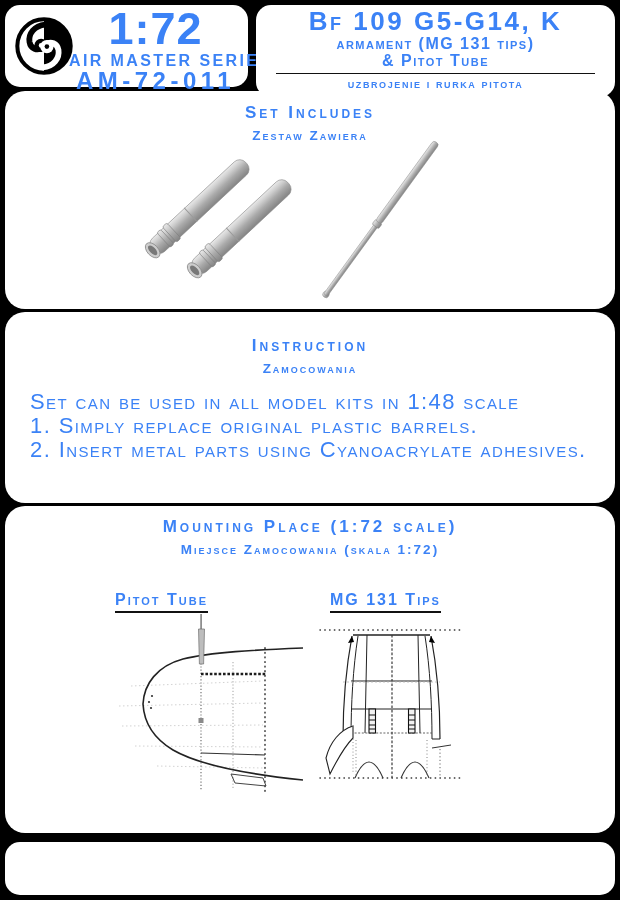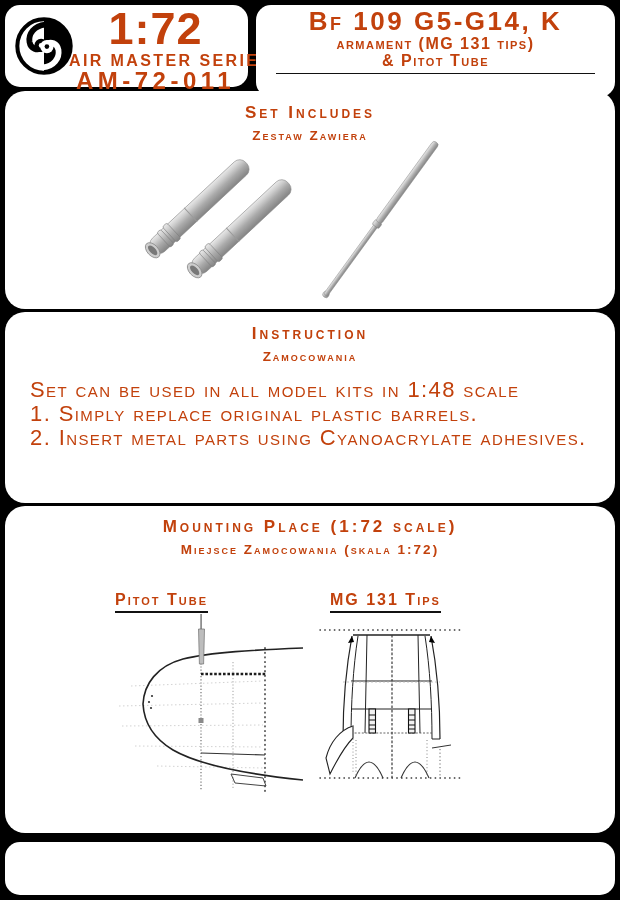--- a/index.html
+++ b/index.html
@@ -1,17 +1,17 @@
 <!DOCTYPE html>
 <html><head>
 <meta charset="utf-8">
 <style>
   html,body{margin:0;padding:0;background:#000;}
   .page{position:relative;width:620px;height:900px;background:#000;overflow:hidden;
-        font-family:"Liberation Sans",sans-serif;color:#c2410c;}
+        font-family:"Liberation Sans",sans-serif;color:#3b82f6;}
   .panel{position:absolute;left:5px;width:610px;background:#fff;border-radius:20px;box-sizing:border-box;}
   .box{position:absolute;background:#fff;border-radius:15px;box-sizing:border-box;}
   
   .hl-logo{position:absolute;left:10px;top:12px;width:58px;height:58px;}
   .hl-text{position:absolute;left:64px;top:2px;right:6px;text-align:center;}
   .hl-scale{font-size:45px;font-weight:800;letter-spacing:1px;line-height:44px;}
   .hl-series{font-size:16px;font-weight:700;letter-spacing:2.4px;line-height:16px;margin-top:2px;white-space:nowrap;}
   .hl-code{font-size:24px;font-weight:700;letter-spacing:4.5px;line-height:24px;white-space:nowrap;}
   
   .hr-inner{position:absolute;inset:3px 8px;text-align:center;}
@@ -53,20 +53,21 @@
       <div class="hl-code">AM-72-011</div>
     </div>
   </div>
 
   <div class="box" style="left:256px;top:5px;width:359px;height:92px;">
     <div class="hr-inner">
       <div class="hr-title">Bf 109 G5-G14, K</div>
       <div class="hr-sub">armament (MG 131 tips)</div>
       <div class="hr-sub">&amp; Pitot Tube</div>
       <div class="hr-rule"></div>
+      <div class="hr-pl">uzbrojenie i rurka pitota</div>
     </div>
   </div>
 
   <div class="panel" style="top:91px;height:218px;padding-top:9px;">
     <div class="sec-title">Set Includes</div>
     <div class="sec-sub">Zestaw Zawiera</div>
   </div>
 
   <svg class="diagram" style="left:0;top:140px;width:620px;height:170px;" viewBox="0 0 620 170">
     <defs>
@@ -98,21 +99,21 @@
     </g>
 
     <g transform="translate(380,80) rotate(-54)">
       <circle cx="-92" cy="0" r="3.2" fill="url(#metal)" stroke="#8a8a8a" stroke-width="0.5"></circle>
       <rect x="-93" y="-2.2" width="92" height="4.4" rx="2.2" fill="url(#metal)" stroke="#8a8a8a" stroke-width="0.5"></rect>
       <rect x="-8" y="-4" width="6" height="8" rx="1.5" fill="url(#metal)" stroke="#7c7c7c" stroke-width="0.5"></rect>
       <rect x="-3" y="-3.4" width="99" height="6.8" rx="3" fill="url(#metal)" stroke="#8a8a8a" stroke-width="0.5"></rect>
     </g>
   </svg>
 
-  <div class="panel" style="top:312px;height:191px;padding-top:9px;">
+  <div class="panel" style="top:312px;height:191px;padding-top:21px;">
     <div class="sec-title">Instruction</div>
     <div class="sec-sub">Zamocowania</div>
     <div class="instr-en">
       <div>Set can be used in all model kits in 1:48 scale</div>
       <div>1. Simply replace original plastic barrels.</div>
       <div>2. Insert metal parts using Cyanoacrylate adhesives.</div>
     </div>
   </div>
 
   <div class="panel" style="top:506px;height:327px;padding-top:8px;">

